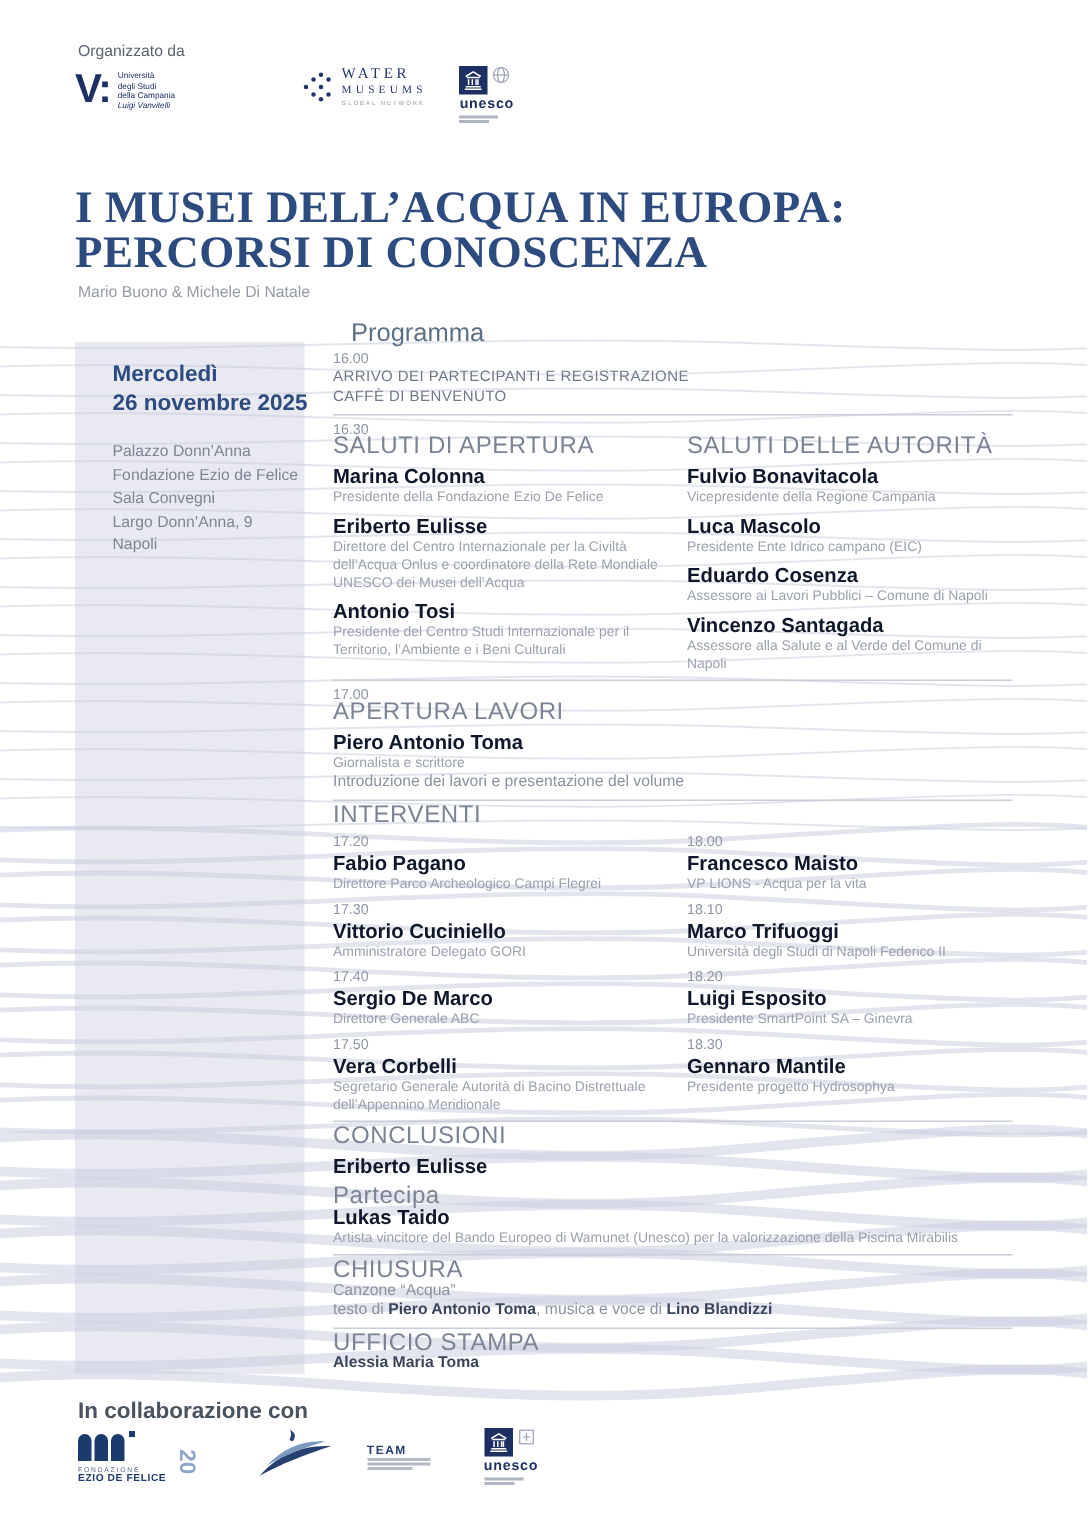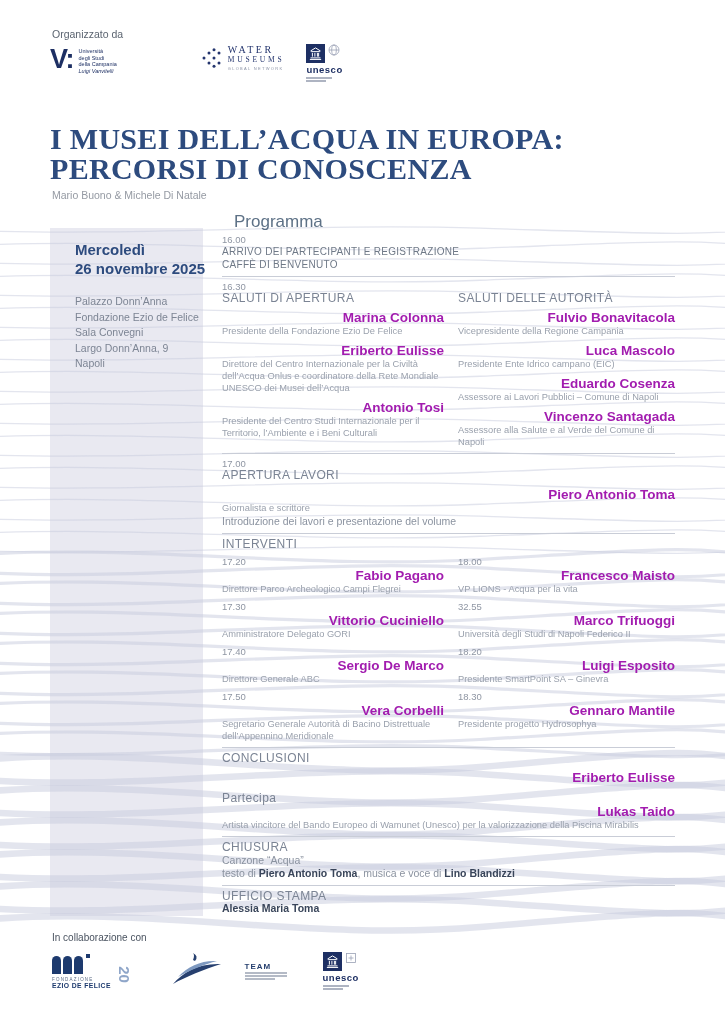--- a/index.html
+++ b/index.html
@@ -39,39 +39,39 @@
   
   .sidebar { position:absolute; left:62px; top:240px; width:132px;margin-left:13px; }
   .sb-day, .sb-date { font-size:15px; font-weight:bold; color:#2d4b7e; line-height:19px; }
   .sb-address { margin-top:16px; }
   .sb-address div { font-size:10.5px; color:#7d8594; line-height:15.5px; }
 
   
   .program { position:absolute; left:222px; top:212px; width:453px; }
   .prog-heading { font-size:17px; color:#5d7186; line-height:20px;margin-left:12px; }
   .time { font-size:9.5px; color:#8f96a3; line-height:11px; }
-  .sec-label { font-size:12px; color:#7b8494; letter-spacing:.4px; line-height:12px; }
+  .sec-label { font-size:16px; color:#7b8494; letter-spacing:.4px; line-height:12px; }
   .upline { font-size:10px; color:#6f7987; letter-spacing:.3px; line-height:13px; }
-  .name { font-size:13.5px; font-weight:bold; color:#a21caf; line-height:15px;text-align:right; }
+  .name { font-size:13.5px; font-weight:bold; color:#0f172a; line-height:15px; }
   .role { font-size:9.3px; color:#9aa1ad; line-height:12px; }
   .note { font-size:10.5px; color:#8b93a0; line-height:13px; margin-top:1px; }
   .rule { border:none; border-top:1px solid #c9cdd7; margin:5px 0 4px 0; }
   .twocol { display:flex; }
   .col-l { width:236px; padding-right:14px; }
   .col-r { width:217px; }
   .speaker { margin-top:6px; }
   .item { margin-top:6px; }
   .item .name { margin-top:1px; }
   .mt2 { margin-top:2px; } .mt6 { margin-top:6px; } .mt7 { margin-top:7px; }
   .credit { font-size:10.5px; color:#8b93a0; line-height:13px; }
   .credit b { color:#39455a; }
   .press-name { font-size:10.5px; font-weight:bold; color:#39455a; line-height:13px; }
 
   
-  .collab-label { position:absolute; left:52px; top:932px; font-size:10px; color:#4a5360; }
+  .collab-label { position:absolute; left:52px; top:932px; font-size:15px; color:#4a5360;font-weight:bold; }
   .footer-logos { position:absolute; left:52px; top:952px; display:flex; align-items:center; gap:36px; }
   .logo-fond { display:flex; align-items:flex-start; gap:3px; }
   .arches { display:flex; align-items:flex-end; gap:2px; height:20px; }
   .arch { width:9px; height:18px; background:#1d3a6e; border-radius:9px 9px 0 0; }
   .arch-dot { width:4px; height:4px; background:#1d3a6e; align-self:flex-start; margin-left:1px; }
   .fond-t1 { font-size:4.5px; letter-spacing:1.2px; color:#5a6a85; margin-top:3px; }
   .fond-t2 { font-size:6.8px; font-weight:bold; color:#1d3a6e; letter-spacing:.4px; }
   .anniv { transform:rotate(90deg); transform-origin:center; font-size:15px; font-weight:bold; color:#8fa6c9; margin-left:2px; margin-top:12px; }
   .logo-team { display:flex; align-items:center; gap:20px; }
   .team-text .t { font-size:8px; font-weight:bold; letter-spacing:1px; color:#27406f; }
@@ -287,21 +287,21 @@
             <div class="role">Segretario Generale Autorità di Bacino Distrettuale dell’Appennino Meridionale</div>
           </div>
       </div>
       <div class="col-r">
         <div class="item">
             <div class="time">18.00</div>
             <div class="name">Francesco Maisto</div>
             <div class="role">VP LIONS - Acqua per la vita</div>
           </div>
         <div class="item">
-            <div class="time">32.55</div>
+            <div class="time">18.10</div>
             <div class="name">Marco Trifuoggi</div>
             <div class="role">Università degli Studi di Napoli Federico II</div>
           </div>
         <div class="item">
             <div class="time">18.20</div>
             <div class="name">Luigi Esposito</div>
             <div class="role">Presidente SmartPoint SA – Ginevra</div>
           </div>
         <div class="item">
             <div class="time">18.30</div>

